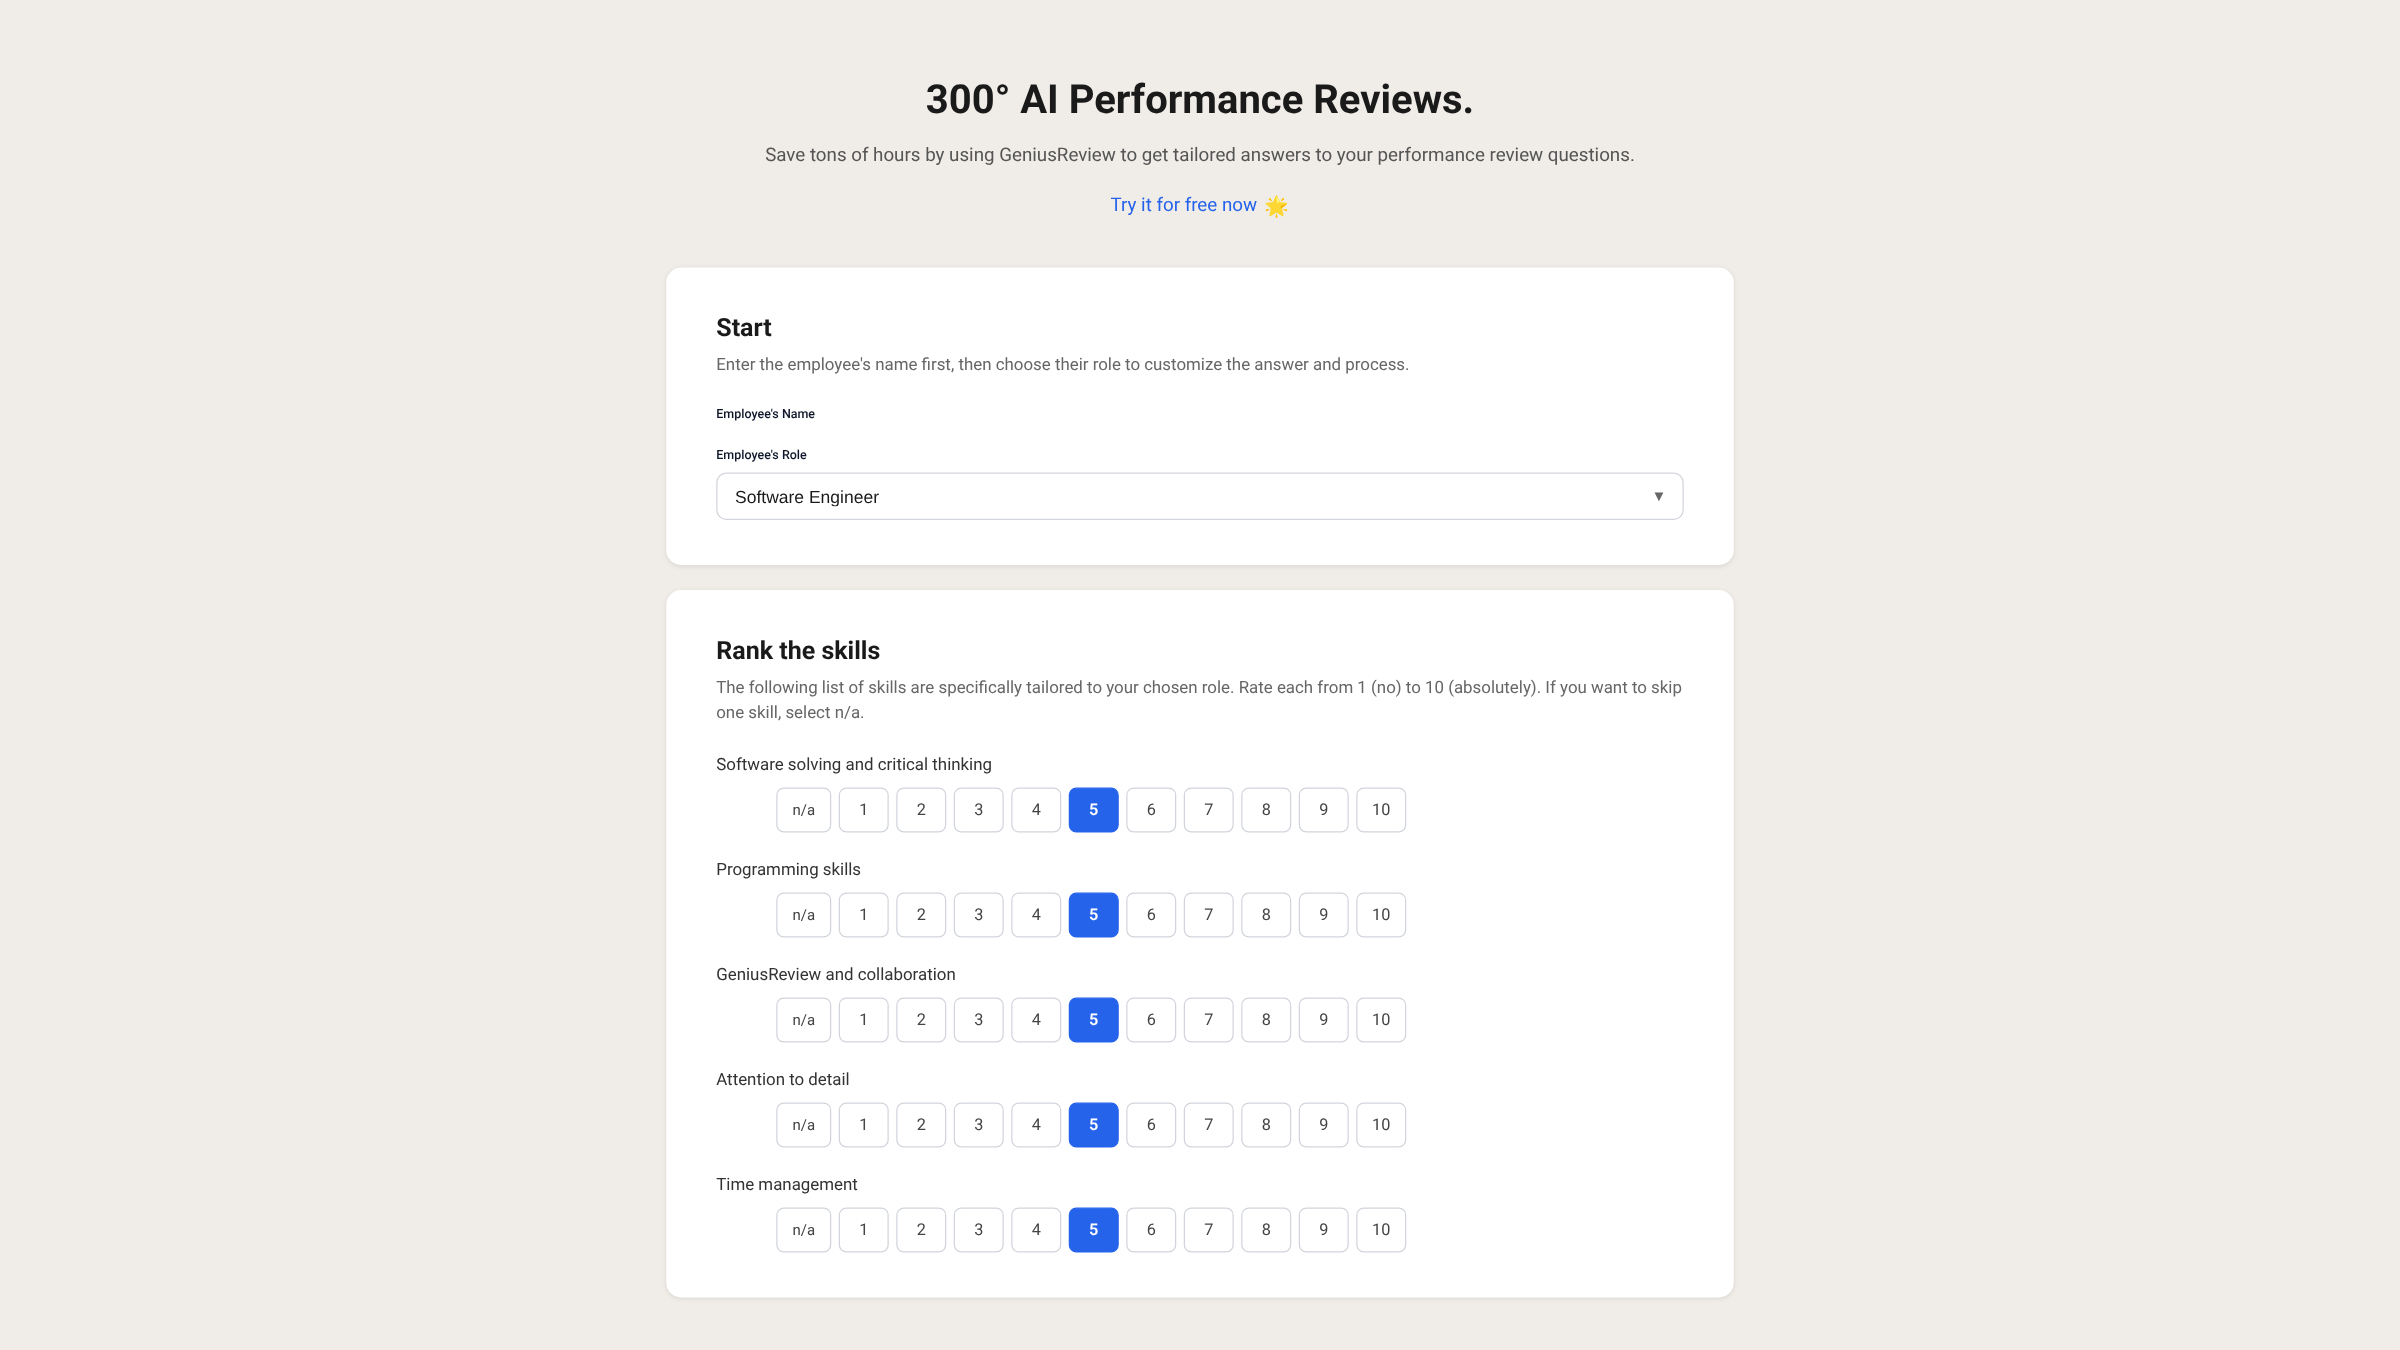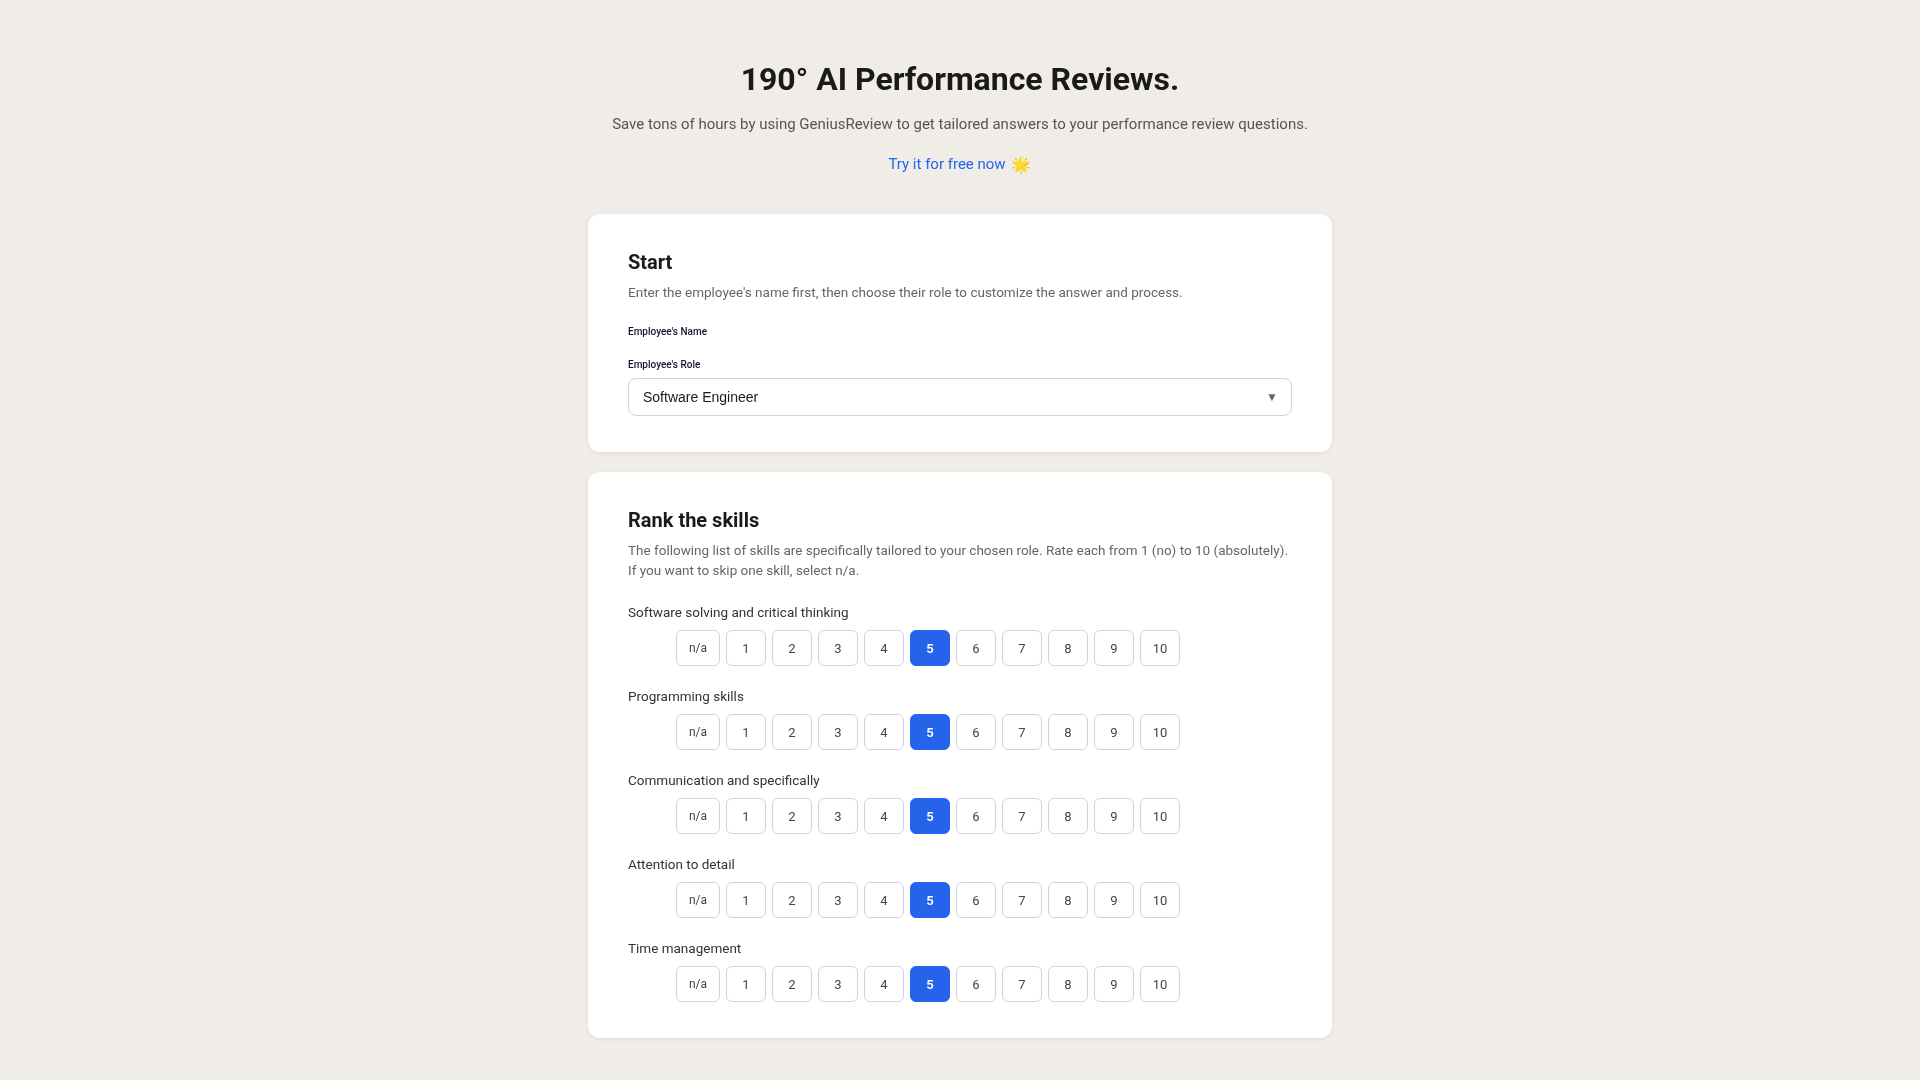--- a/index.html
+++ b/index.html
@@ -50,21 +50,21 @@
 
     .lightning-icon {
       display: inline-block;
       font-size: 16px;
     }
 
     .card {
       background: white;
       border-radius: 12px;
       padding: 36px 40px;
-      width: 744px;
+      width: 854px;
       margin-bottom: 20px;
       box-shadow: 0 1px 4px rgba(0,0,0,0.08);
     }
 
     .card h2 {
       font-size: 20px;
       font-weight: 700;
       color: #1a1a1a;
       margin-bottom: 8px;
     }
@@ -178,21 +178,21 @@
 
     .rating-btn.na {
       font-size: 12px;
       width: 44px;
     }
   </style>
 </head>
 <body>
 
 <div class="header">
-  <h1>190° AI Performance Reviews.</h1>
+  <h1>300° AI Performance Reviews.</h1>
   <p>Save tons of hours by using GeniusReview to get tailored answers to your performance review questions.</p>
   <a href="#" class="try-link">
     <span>Try it for free now</span>
     <span class="lightning-icon">🌟</span>
   </a>
 </div>
 
 <div class="card">
   <h2>Start</h2>
   <p class="description">Enter the employee's name first, then choose their role to customize the answer and process.</p>
@@ -247,21 +247,21 @@
           <button class="rating-btn">4</button>
           <button class="rating-btn active">5</button>
           <button class="rating-btn">6</button>
           <button class="rating-btn">7</button>
           <button class="rating-btn">8</button>
           <button class="rating-btn">9</button>
           <button class="rating-btn">10</button>
         </div>
       </div>
       <div class="skill-group">
-        <div class="skill-name">Communication and specifically</div>
+        <div class="skill-name">GeniusReview and collaboration</div>
         <div class="rating-buttons">
           <button class="rating-btn na">n/a</button>
           <button class="rating-btn">1</button>
           <button class="rating-btn">2</button>
           <button class="rating-btn">3</button>
           <button class="rating-btn">4</button>
           <button class="rating-btn active">5</button>
           <button class="rating-btn">6</button>
           <button class="rating-btn">7</button>
           <button class="rating-btn">8</button>

